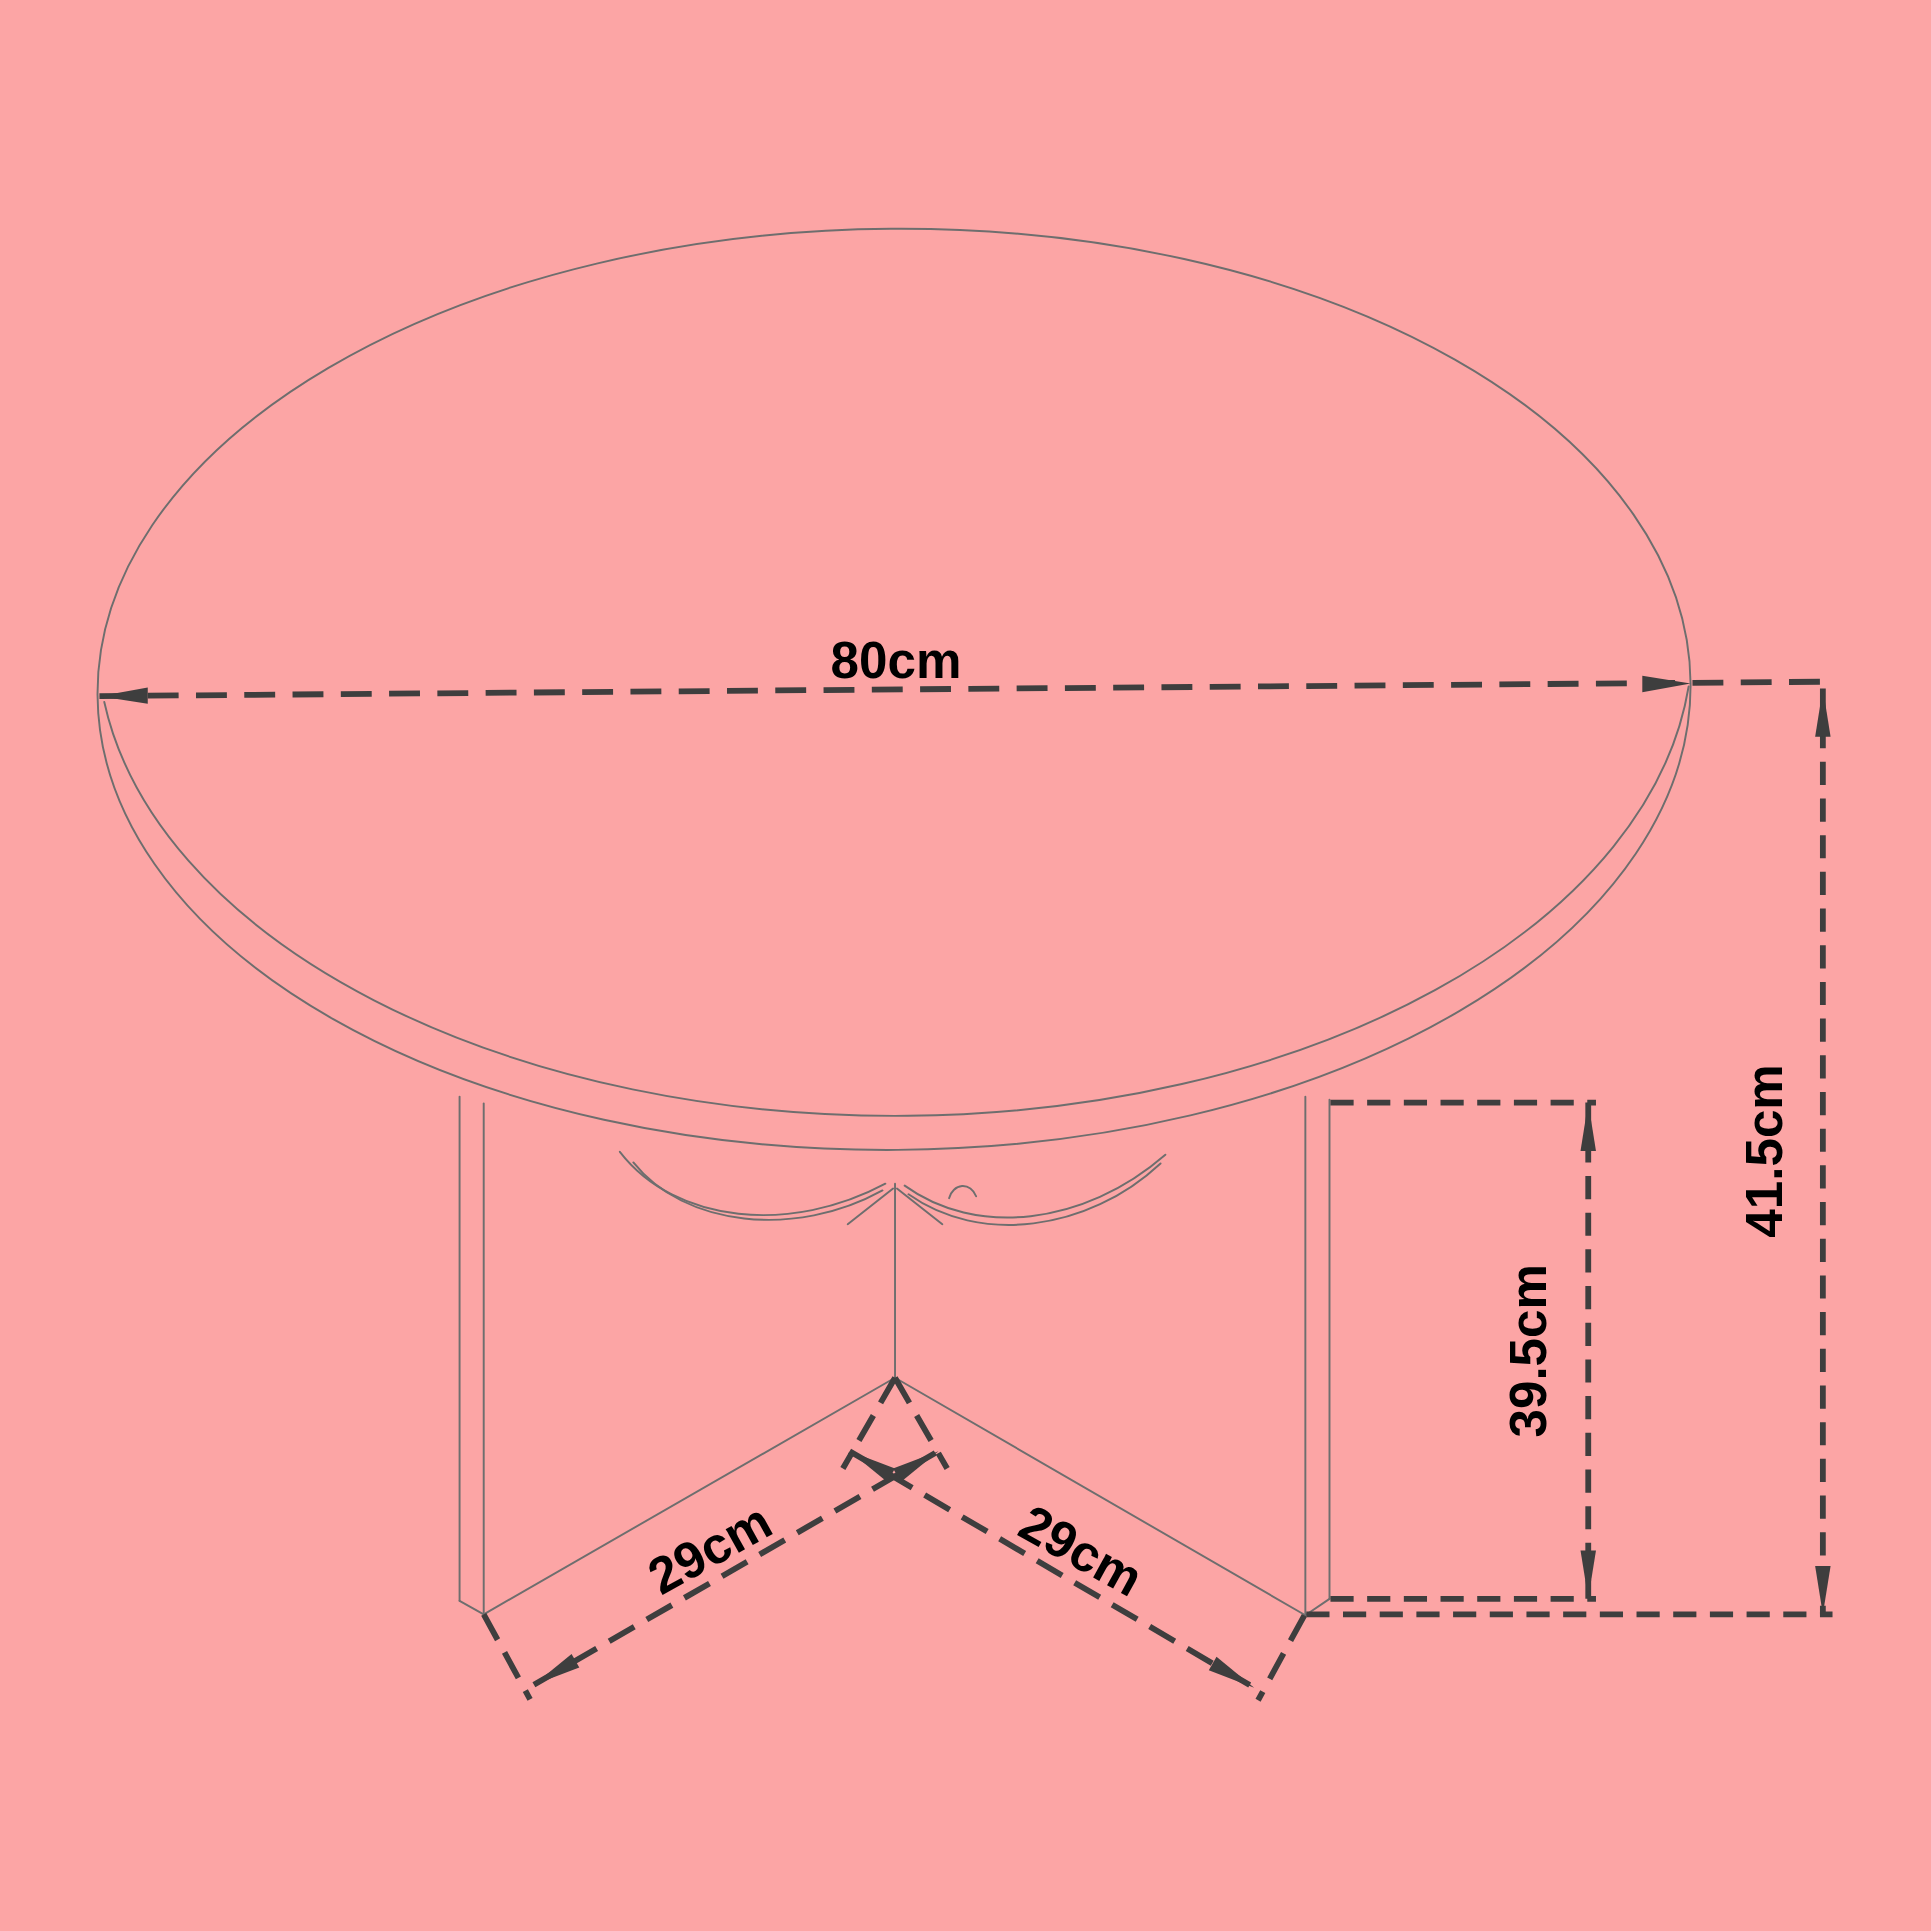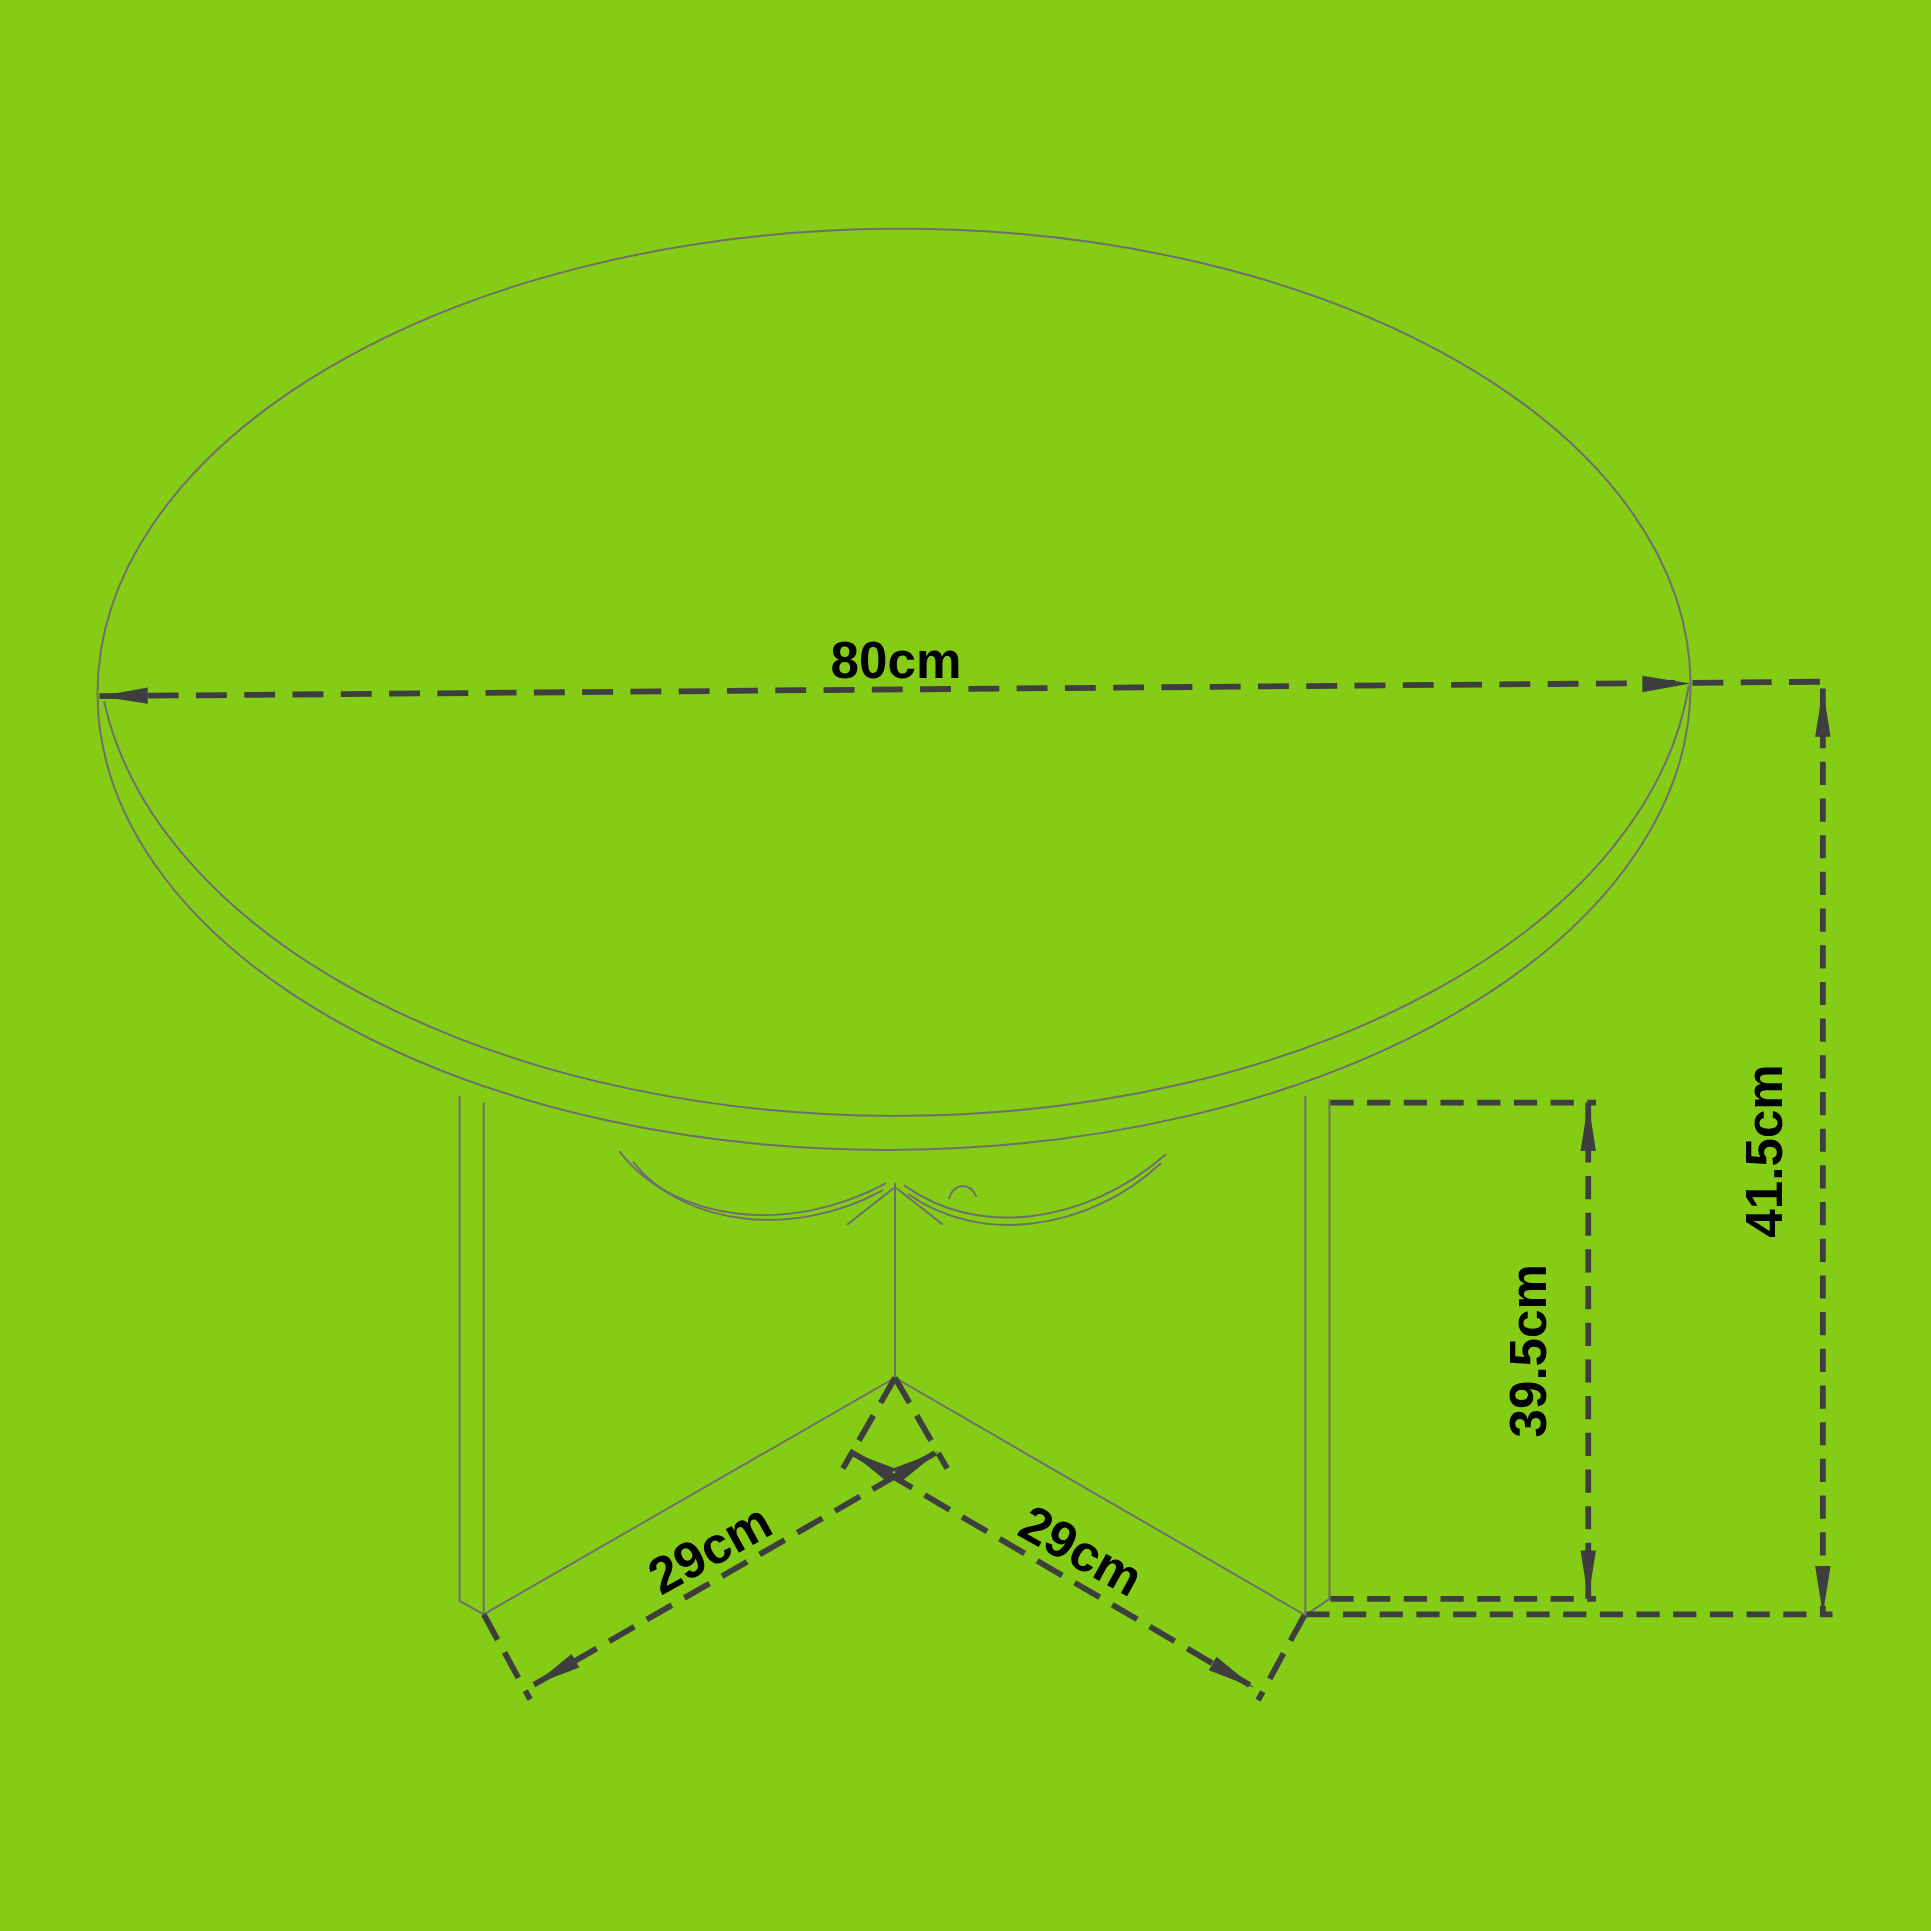--- a/index.html
+++ b/index.html
@@ -6,21 +6,21 @@
     margin: 0;
     padding: 0;
     background: #ffffff;
     width: 100%;
     height: 100%;
     font-family: "Liberation Sans", sans-serif;
   }
   .drawing-wrap {
     width: 1931px;
     height: 1931px;
-    background: #84cc16;
+    background: #fca5a5;
     position: relative;
   }
   svg { display: block; }
   .outline {
     fill: none;
     stroke: #6e6e6e;
     stroke-width: 2;
     stroke-linecap: round;
   }
   .dim {

